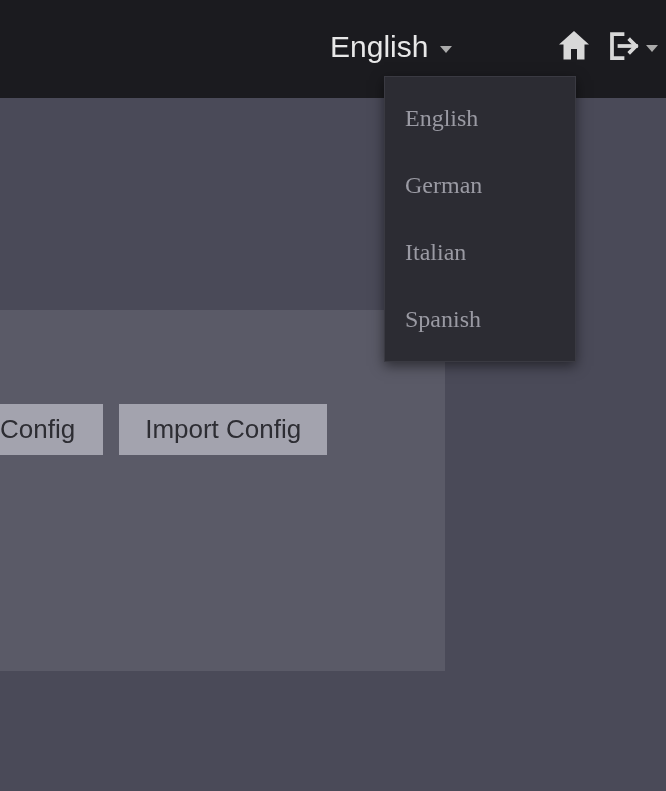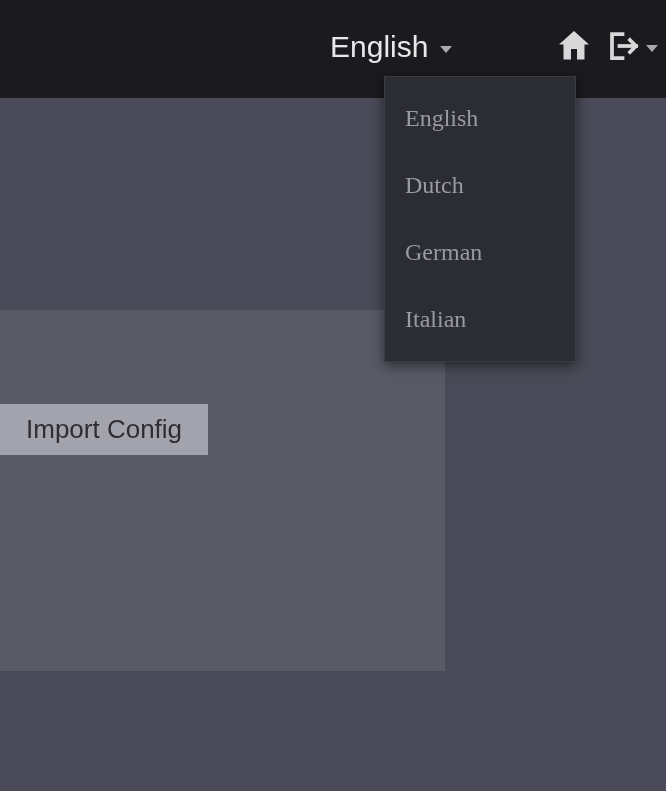--- a/index.html
+++ b/index.html
@@ -133,21 +133,22 @@
       </span>
       <span class="caret"></span>
     </span>
   </div>
 </div>
 
 <div class="panel-header"></div>
 <div class="panel"></div>
 
 <div class="buttons-row">
+  <button class="cfg-button cut">Config</button>
   <button class="cfg-button">Import Config</button>
 </div>
 
 <div class="dropdown">
   <div class="dropdown-item">English</div>
-  <div class="dropdown-item">Dutch</div>
   <div class="dropdown-item">German</div>
   <div class="dropdown-item">Italian</div>
+  <div class="dropdown-item">Spanish</div>
 </div>
 
 </body></html>

